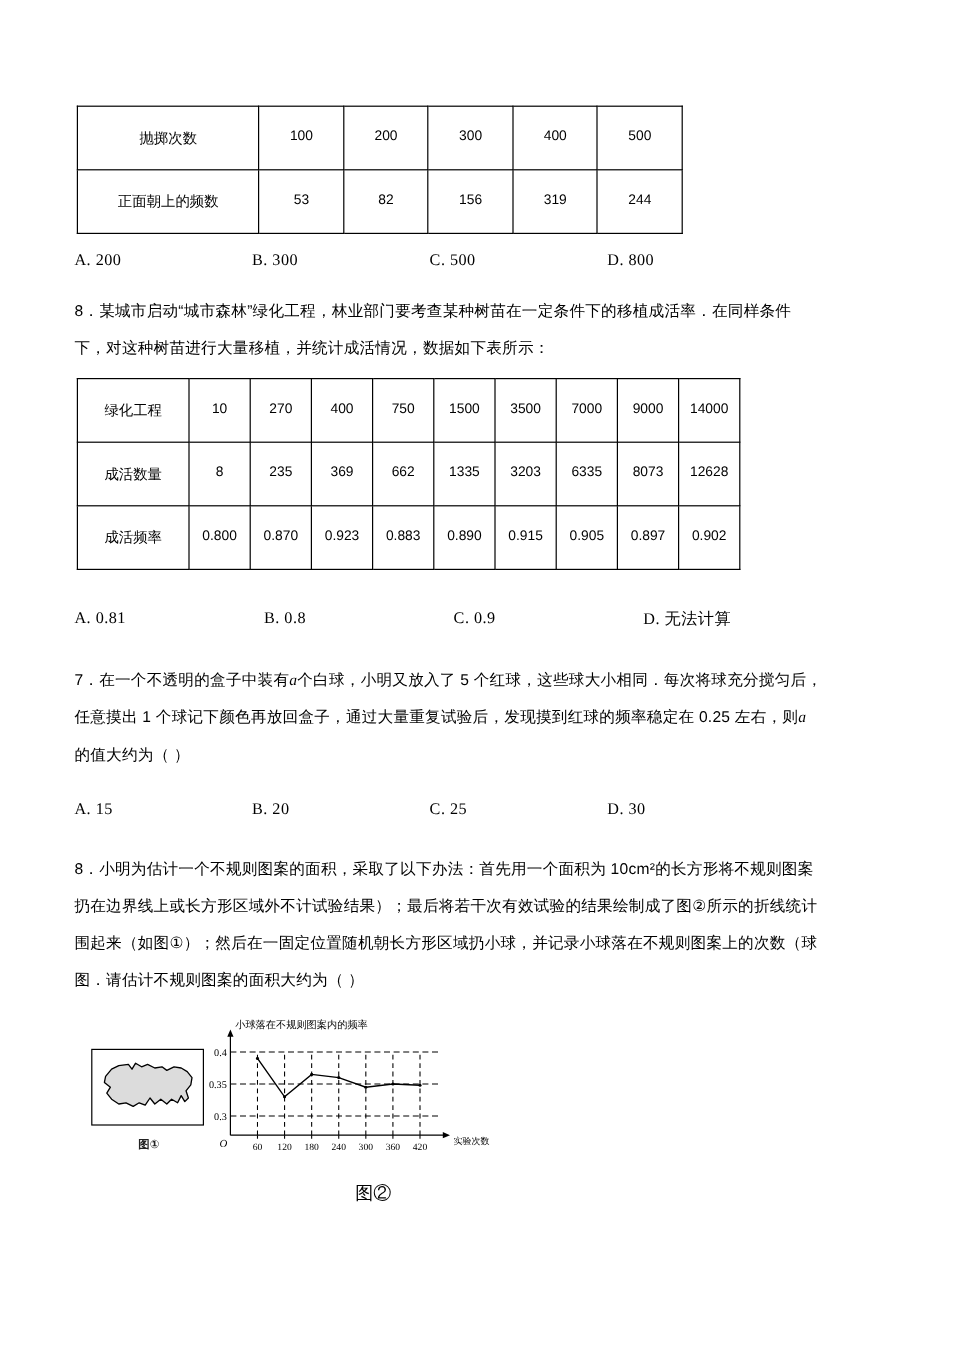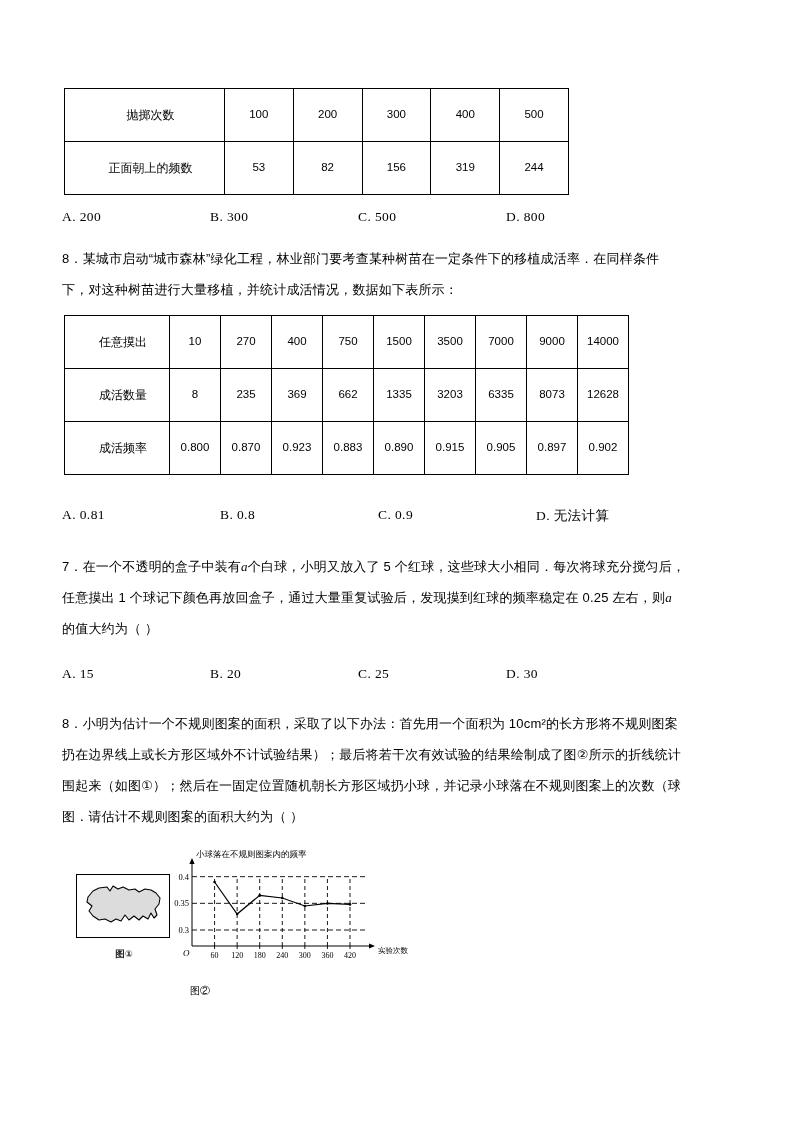--- a/index.html
+++ b/index.html
@@ -37,21 +37,20 @@
   }
   table.qtable td {
     border: 1px solid #000;
     text-align: center;
     vertical-align: middle;
     padding: 0;
     line-height: 1.2;
   }
   table.qtable td.rowhead {
     font-size: 12px;
-    padding-left: 12px;
   }
 
   
   #table-coin { width: 505px; margin: 0 0 0 2px; }
   #table-coin td { height: 52px; }
   #table-coin td.rowhead { width: 145px; }
   #table-coin td.datacell { width: 67px; }
 
   
   #table-seedling { width: 548px; margin: 0 0 0 2px; }
@@ -118,23 +117,23 @@
     color: #222;
     font-weight: bold;
   }
   .fig2-wrap {
     position: absolute;
     left: 110px;
     top: 0;
     width: 260px;
   }
   .fig2-caption {
-    text-align: left;
+    text-align: center;
     font-family: Liberation Mono, monospace;
-    font-size: 10px;
+    font-size: 15px;
     margin-top: 2px;
     margin-left: 18px;
   }
 </style>
 </head>
 <body>
 
 <div class="page">
  <div class="content">
 
@@ -185,21 +184,21 @@
   <div class="para">
     <div>8．某城市启动“城市森林”绿化工程，林业部门要考查某种树苗在一定条件下的移植成活率．在同样条件</div>
     <div>下，对这种树苗进行大量移植，并统计成活情况，数据如下表所示：</div>
   </div>
 
   <div class="sp-10"></div>
 
   <table class="qtable" id="table-seedling">
     <tbody>
           <tr>
-      <td class="rowhead">任意摸出</td>
+      <td class="rowhead">绿化工程</td>
       <td class="datacell">10</td>
       <td class="datacell">270</td>
       <td class="datacell">400</td>
       <td class="datacell">750</td>
       <td class="datacell">1500</td>
       <td class="datacell">3500</td>
       <td class="datacell">7000</td>
       <td class="datacell">9000</td>
       <td class="datacell">14000</td>
     </tr>

